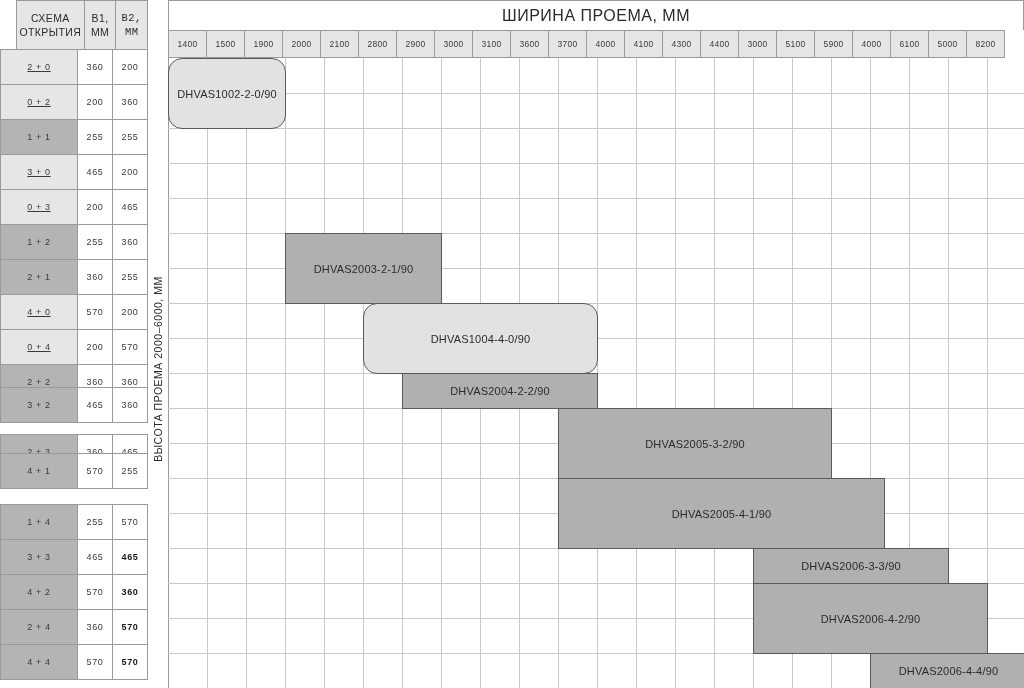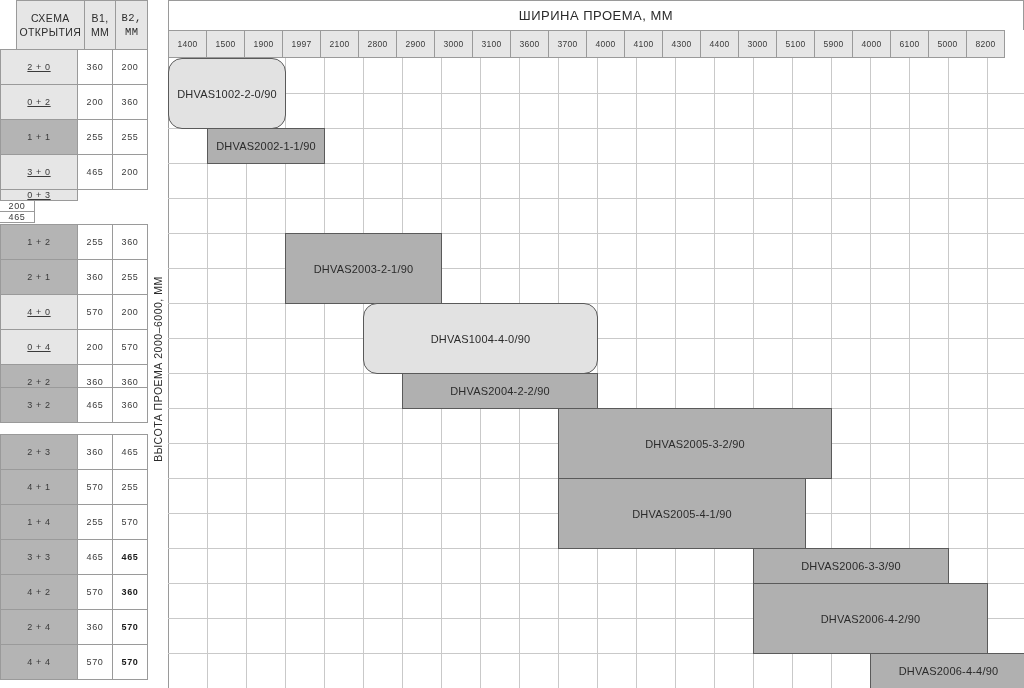--- a/index.html
+++ b/index.html
@@ -82,21 +82,21 @@
     position: absolute;
     left: 168px; top: 0;
     width: 856px; height: 30px;
     border-top: 1px solid #9a9a9a;
     border-left: 1px solid #9a9a9a;
     border-right: 1px solid #9a9a9a;
     display: flex; align-items: center; justify-content: center;
     background: #ffffff;
   }
   .top-title span {
-    font-size: 13px; color: #2b2b2b; letter-spacing: .5px;
+    font-size: 16px; color: #2b2b2b; letter-spacing: .5px;
   }
 
   
   .col-head {
     position: absolute;
     left: 168px; top: 30px;
     height: 28px;
     display: flex;
   }
   .col-head-cell {
@@ -183,21 +183,21 @@
         <div class="lt-row" style="top: 120px;">
           <div class="lt-cell scheme dark">1 + 1</div>
           <div class="lt-cell b1">255</div>
           <div class="lt-cell b2">255</div>
         </div>
         <div class="lt-row" style="top: 155px;">
           <div class="lt-cell scheme light">3 + 0</div>
           <div class="lt-cell b1">465</div>
           <div class="lt-cell b2">200</div>
         </div>
-        <div class="lt-row" style="top: 190px; flex-direction: column;">
+        <div class="lt-row" style="top: 190px;">
           <div class="lt-cell scheme light">0 + 3</div>
           <div class="lt-cell b1">200</div>
           <div class="lt-cell b2">465</div>
         </div>
         <div class="lt-row" style="top: 225px;">
           <div class="lt-cell scheme dark">1 + 2</div>
           <div class="lt-cell b1">255</div>
           <div class="lt-cell b2">360</div>
         </div>
         <div class="lt-row" style="top: 260px;">
@@ -223,21 +223,21 @@
         <div class="lt-row" style="top: 388px;">
           <div class="lt-cell scheme dark">3 + 2</div>
           <div class="lt-cell b1">465</div>
           <div class="lt-cell b2">360</div>
         </div>
         <div class="lt-row" style="top: 435px;">
           <div class="lt-cell scheme dark">2 + 3</div>
           <div class="lt-cell b1">360</div>
           <div class="lt-cell b2">465</div>
         </div>
-        <div class="lt-row" style="top: 470px;">
+        <div class="lt-row" style="top: 454px;">
           <div class="lt-cell scheme dark">4 + 1</div>
           <div class="lt-cell b1">570</div>
           <div class="lt-cell b2">255</div>
         </div>
         <div class="lt-row" style="top: 505px;">
           <div class="lt-cell scheme dark">1 + 4</div>
           <div class="lt-cell b1">255</div>
           <div class="lt-cell b2">570</div>
         </div>
         <div class="lt-row" style="top: 540px;">
@@ -268,21 +268,21 @@
   </div>
 
   <div class="top-title">
     <span>ШИРИНА ПРОЕМА, ММ</span>
   </div>
 
   <div class="col-head" id="col-head">
       <div class="col-head-cell">1400</div>
       <div class="col-head-cell">1500</div>
       <div class="col-head-cell">1900</div>
-      <div class="col-head-cell">1997</div>
+      <div class="col-head-cell">2000</div>
       <div class="col-head-cell">2100</div>
       <div class="col-head-cell">2800</div>
       <div class="col-head-cell">2900</div>
       <div class="col-head-cell">3000</div>
       <div class="col-head-cell">3100</div>
       <div class="col-head-cell">3600</div>
       <div class="col-head-cell">3700</div>
       <div class="col-head-cell">4000</div>
       <div class="col-head-cell">4100</div>
       <div class="col-head-cell">4300</div>
@@ -330,24 +330,23 @@
       <div class="gline-h" style="top: 315px;"></div>
       <div class="gline-h" style="top: 350px;"></div>
       <div class="gline-h" style="top: 385px;"></div>
       <div class="gline-h" style="top: 420px;"></div>
       <div class="gline-h" style="top: 455px;"></div>
       <div class="gline-h" style="top: 490px;"></div>
       <div class="gline-h" style="top: 525px;"></div>
       <div class="gline-h" style="top: 560px;"></div>
       <div class="gline-h" style="top: 595px;"></div>
       <div class="block light" style="left: 0px; top: 0px; width: 118px; height: 71px;">DHVAS1002-2-0/90</div>
-      <div class="block dark" style="left: 39px; top: 70px; width: 118px; height: 36px;">DHVAS2002-1-1/90</div>
       <div class="block dark" style="left: 117px; top: 175px; width: 157px; height: 71px;">DHVAS2003-2-1/90</div>
       <div class="block light" style="left: 195px; top: 245px; width: 235px; height: 71px;">DHVAS1004-4-0/90</div>
       <div class="block dark" style="left: 234px; top: 315px; width: 196px; height: 36px;">DHVAS2004-2-2/90</div>
       <div class="block dark" style="left: 390px; top: 350px; width: 274px; height: 71px;">DHVAS2005-3-2/90</div>
-      <div class="block dark" style="left: 390px; top: 420px; width: 248px; height: 71px;">DHVAS2005-4-1/90</div>
+      <div class="block dark" style="left: 390px; top: 420px; width: 327px; height: 71px;">DHVAS2005-4-1/90</div>
       <div class="block dark" style="left: 585px; top: 490px; width: 196px; height: 36px;">DHVAS2006-3-3/90</div>
       <div class="block dark" style="left: 585px; top: 525px; width: 235px; height: 71px;">DHVAS2006-4-2/90</div>
       <div class="block dark" style="left: 702px; top: 595px; width: 157px; height: 36px;">DHVAS2006-4-4/90</div>
     </div>
 
 </div>
 
 </body></html>

